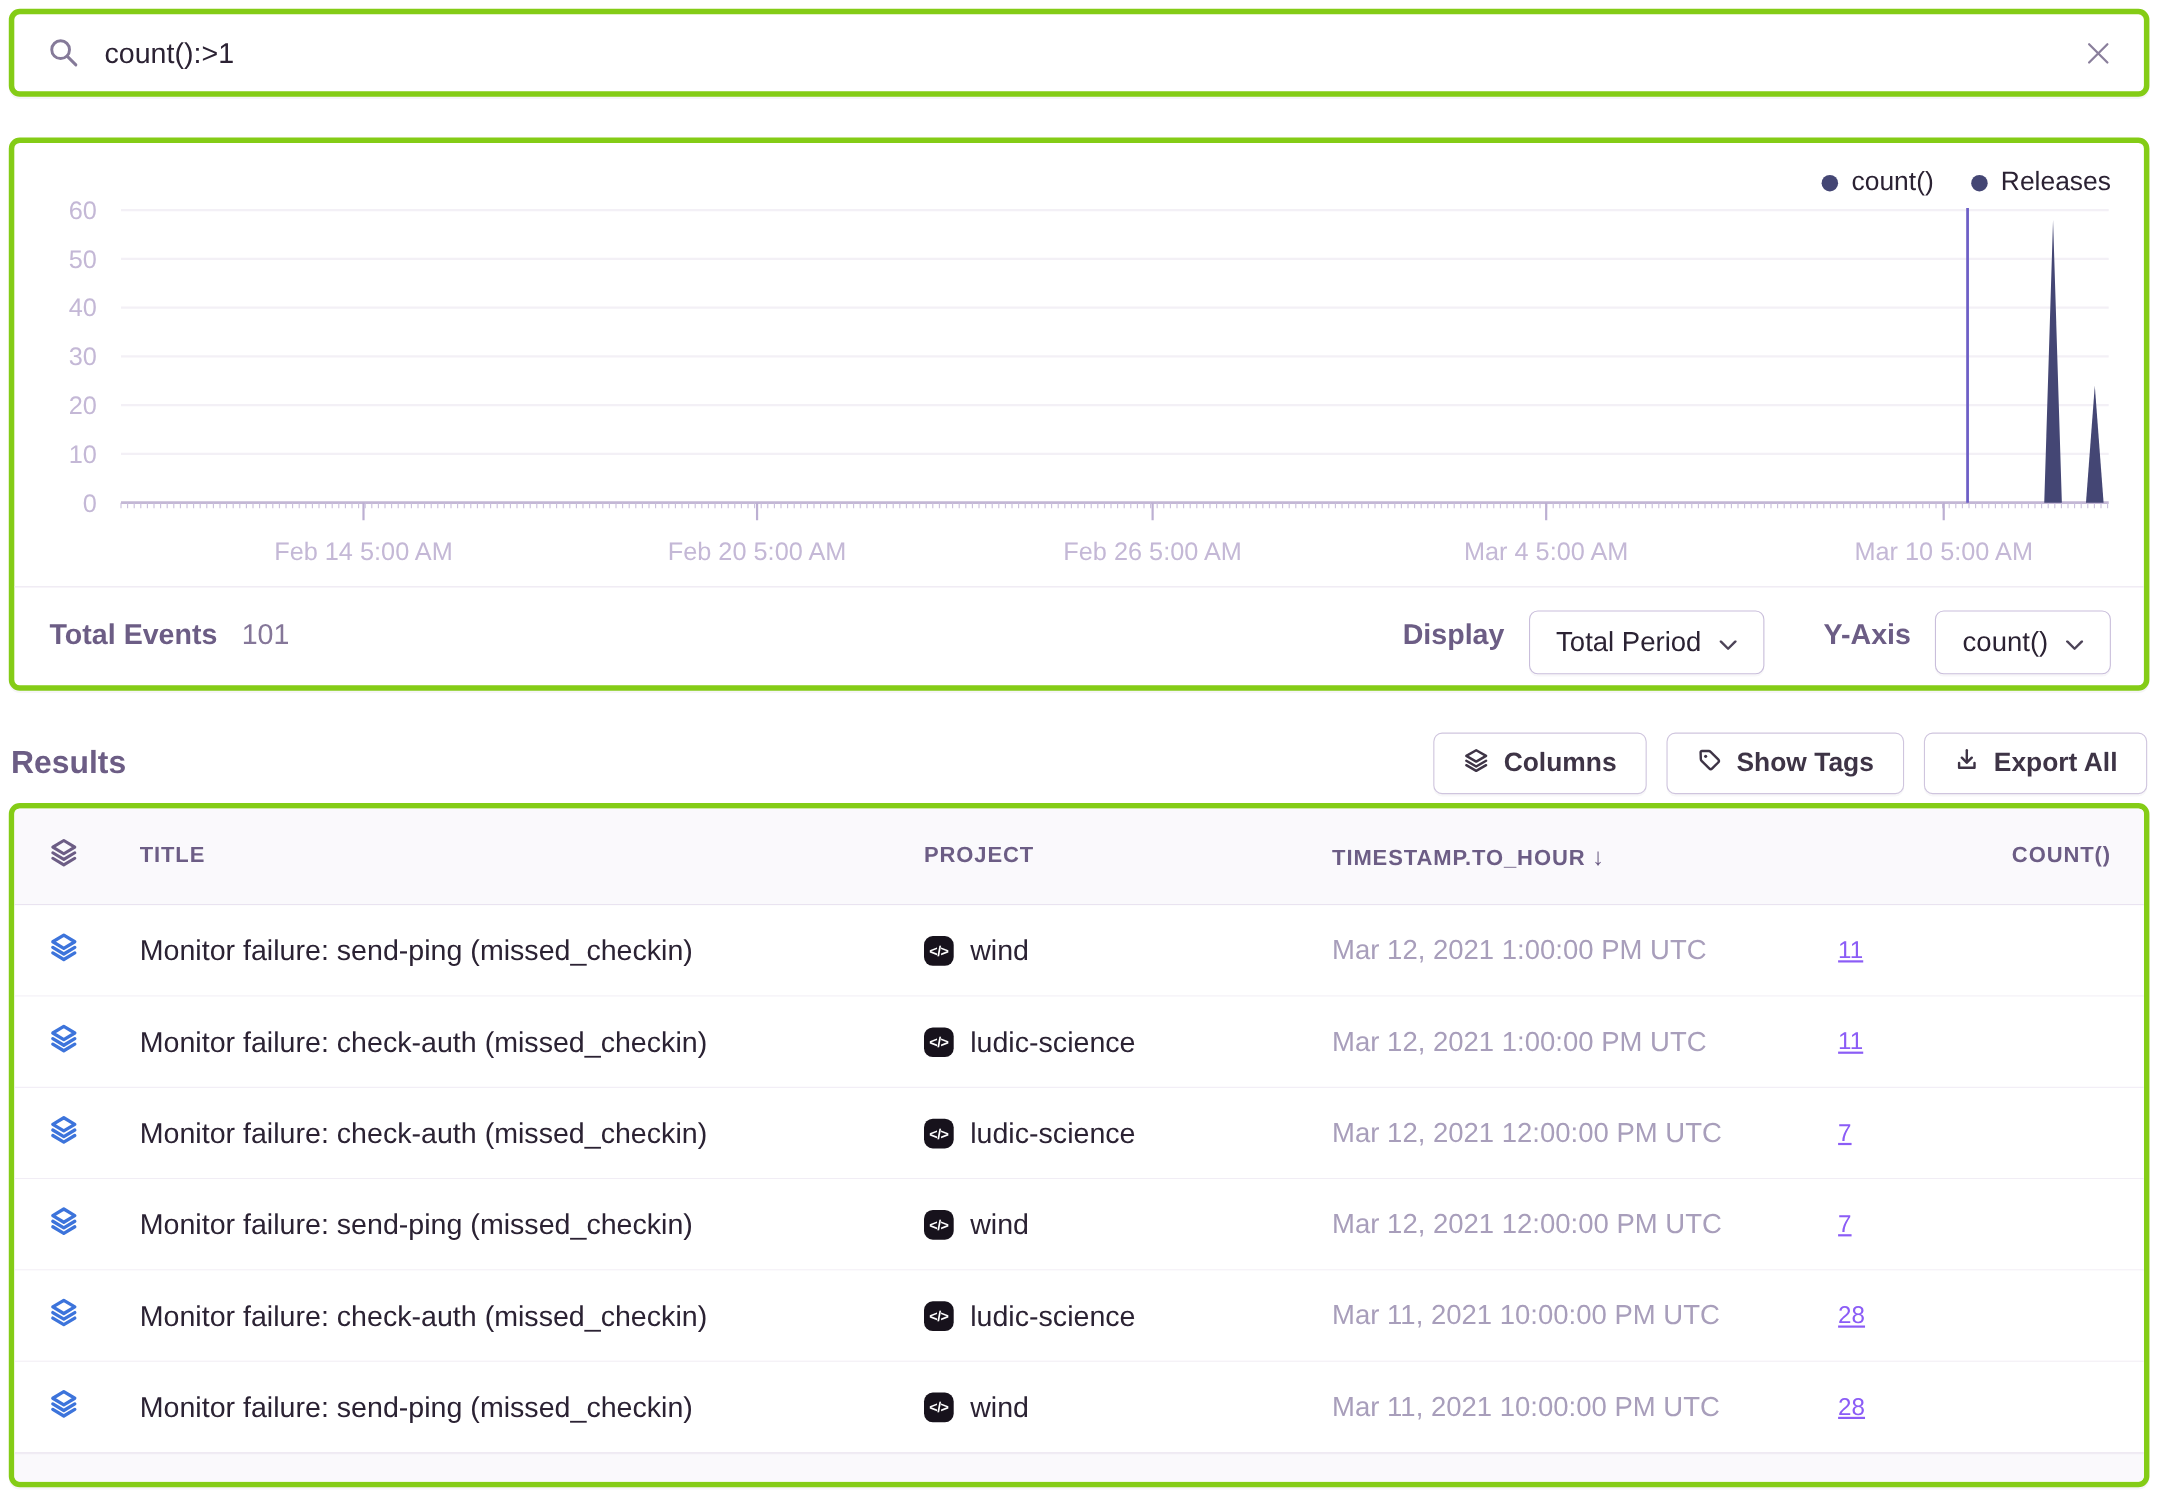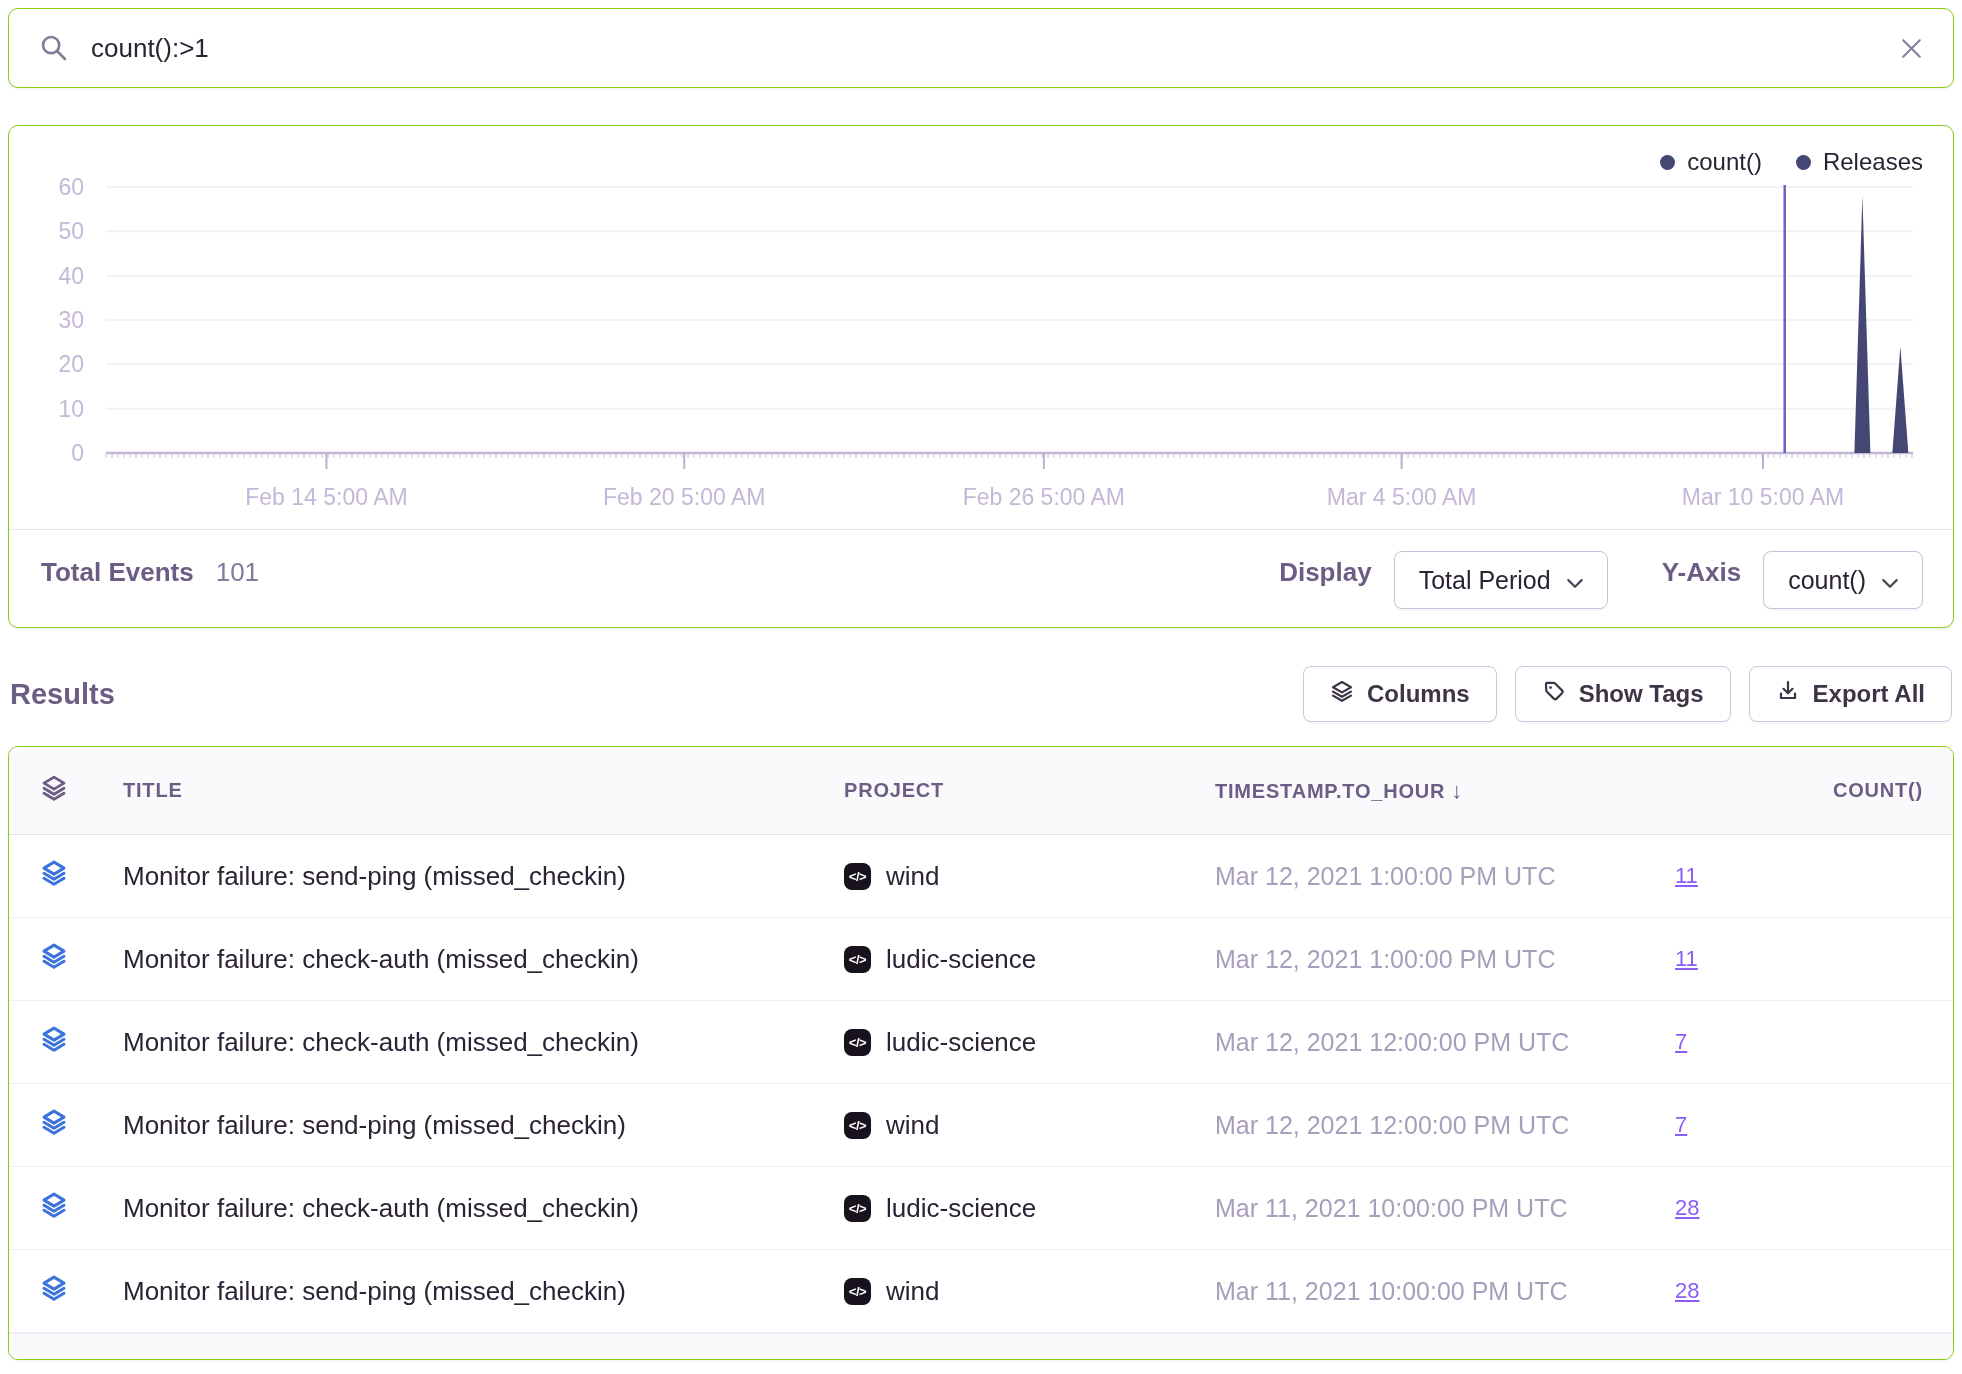--- a/index.html
+++ b/index.html
@@ -1,19 +1,19 @@
 <!DOCTYPE html>
 <html><head>
 <meta charset="utf-8">
 <style>
   * { box-sizing: border-box; margin: 0; padding: 0; }
   html, body { width: 1962px; background: #ffffff; font-family: "Liberation Sans", sans-serif; color: #2B2233; }
   .page { width: 1962px; height: 1374px; position: relative; padding: 8px; }
 
-  .panel { background: #fff; border: 1px solid #84cc16; border-radius: 10px; box-shadow: 0 2px 0 rgba(37,11,54,0.04); }
+  .panel { background: #fff; border: 5px solid #84cc16; border-radius: 10px; box-shadow: 0 2px 0 rgba(37,11,54,0.04); }
 
   
   .search-bar { height: 80px; display: flex; align-items: center; padding: 0 28px 0 30px; }
   .search-bar .sicon { flex: 0 0 auto; display: flex; color: #857A99; }
   .search-input { flex: 1 1 auto; border: none; outline: none; font-family: "Liberation Sans", sans-serif;
                   font-size: 26px; color: #2B2233; margin-left: 22px; background: transparent; }
   .clear-btn { flex: 0 0 auto; display: flex; color: #8A7F9C; cursor: pointer; }
 
   
   .chart-panel { margin-top: 37px; height: 503px; position: relative; }
@@ -39,21 +39,21 @@
   
   .results-row { margin-top: 38px; display: flex; align-items: center; justify-content: space-between; padding: 0 2px; }
   .results-heading { font-size: 29px; font-weight: bold; color: #6C5D85; }
   .btn-group { display: flex; gap: 18px; }
   .tool-btn { display: flex; align-items: center; gap: 13px; height: 56px; padding: 0 26px; background: #fff;
               border: 1.5px solid #CFC5DE; border-radius: 8px; font-family: "Liberation Sans", sans-serif;
               font-size: 24px; font-weight: bold; color: #3E3446; cursor: pointer; box-shadow: 0 2px 0 rgba(37,11,54,0.03); justify-content: space-between; }
   .tool-btn svg { color: #3E3446; }
 
   
-  .table-panel { margin-top: 24px; overflow: hidden; }
+  .table-panel { margin-top: 8px; overflow: hidden; }
   .tgrid { display: grid; grid-template-columns: 84px 1fr 371px 460px 248px; align-items: center; padding: 0 30px; }
   .thead { height: 88px; background: #FAF9FC; border-bottom: 1px solid #E5DEED; }
   .th { font-size: 20px; font-weight: bold; letter-spacing: 0.8px; color: #6C5D85; cursor: pointer; }
   .th.right, .cell.right { text-align: right; }
   .sort-arrow { font-size: 22px; font-weight: normal; margin-left: 6px; }
   .trow { height: 83px; border-bottom: 1px solid #F0ECF4; cursor: pointer; background: #fff; }
   .trow:last-of-type { border-bottom: 1px solid #EFEAF3; }
   .cell-title { font-size: 26px; color: #2B2233; padding-right: 37px; white-space: nowrap; overflow: hidden; }
   .cell-project { display: flex; align-items: center; gap: 15px; font-size: 26px; color: #2B2233; }
   .proj-badge { width: 27px; height: 27px; border-radius: 8px; background: #17121C; color: #fff; display: flex;

